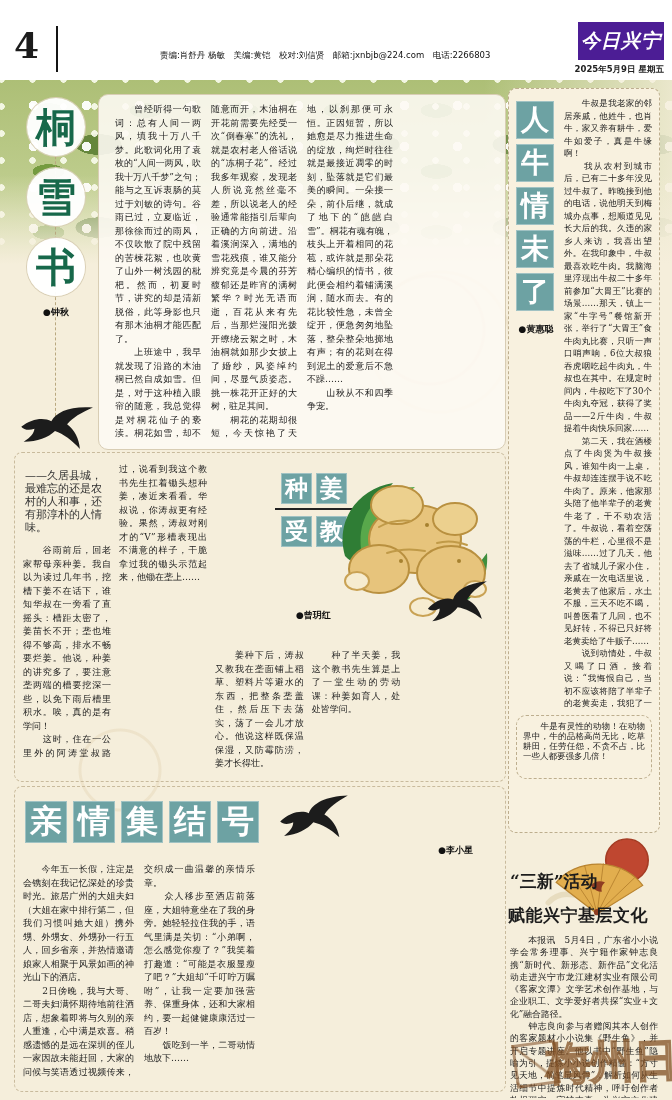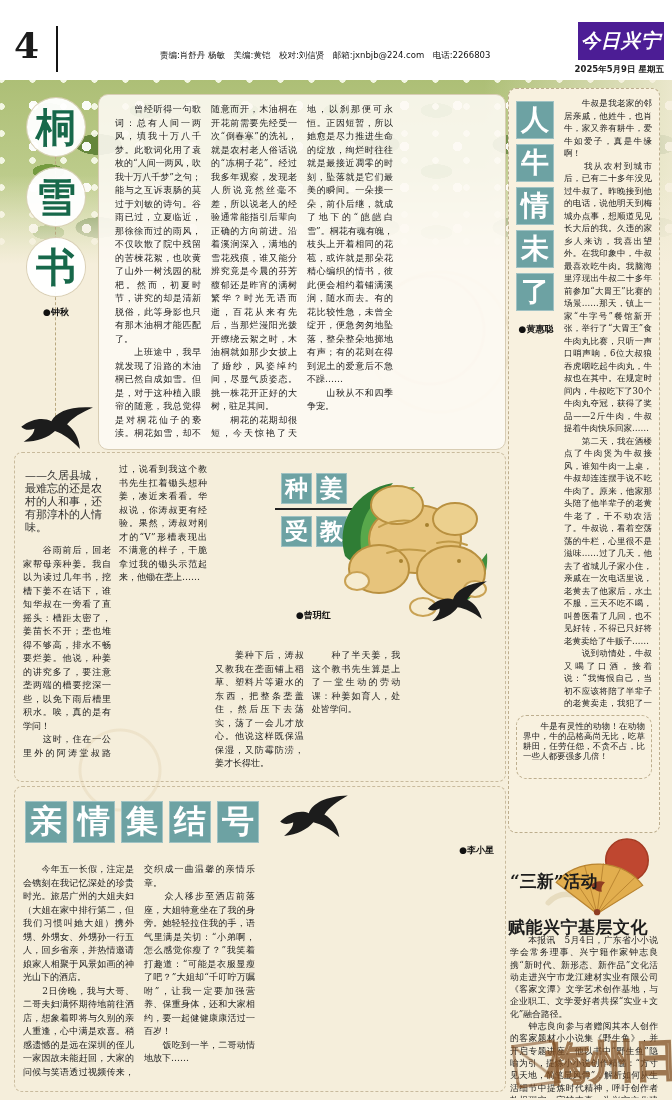--- a/index.html
+++ b/index.html
@@ -77,27 +77,27 @@
   .jiang-author{position:absolute;left:81px;top:146px;}
   .jiang-bottom{height:122px;margin-top:6px;column-count:3;column-gap:8px;column-fill:auto;overflow:hidden;}
   .jiang-swallow{position:absolute;left:208px;top:118px;width:70px;transform:rotate(-4deg);z-index:3;}
   
   .qin{position:absolute;left:14px;top:706px;width:492px;height:306px;border:1px dashed #c9bb9d;border-radius:8px;
        padding:8px;box-sizing:border-box;}
   .qin-header{position:relative;height:60px;}
   .qin-blocks{position:absolute;left:2px;top:6px;display:flex;gap:6px;}
   .qin-blocks .tblock{width:42px;height:42px;font-size:32px;}
   .qin-swallow{position:absolute;left:252px;top:-2px;width:78px;}
-  .qin-author{position:absolute;right:3px;bottom:-2px;text-align:center;}
+  .qin-author{position:absolute;right:24px;bottom:-2px;text-align:center;}
   .qin-body{margin-top:8px;height:216px;column-count:4;column-gap:10px;column-fill:auto;overflow:hidden;}
   
   .sanxin{position:absolute;left:508px;top:760px;width:152px;height:260px;}
   .fan-svg{position:absolute;right:0;top:-6px;width:118px;height:84px;}
   .sx-title1{position:absolute;left:2px;top:30px;font-size:17px;font-weight:900;font-family:"DejaVu Serif",serif;white-space:nowrap;}
-  .sx-title2{position:absolute;left:0px;top:76px;font-size:17px;font-weight:900;font-family:"DejaVu Serif",serif;
+  .sx-title2{position:absolute;left:0px;top:64px;font-size:17px;font-weight:900;font-family:"DejaVu Serif",serif;
              letter-spacing:0.5px;white-space:nowrap;}
   .sx-body{position:absolute;left:2px;top:94px;width:148px;height:164px;font-size:8.8px;line-height:12.3px;overflow:hidden;}
   
   .watermark{position:absolute;left:546px;top:952px;font-size:44px;font-weight:900;white-space:nowrap;z-index:9;
              font-family:"DejaVu Serif",serif;color:rgba(150,95,45,.12);
              -webkit-text-stroke:1.5px rgba(125,75,32,.7);transform:rotate(-2deg);pointer-events:none;}
   .wm-mark{position:absolute;left:514px;top:962px;width:38px;height:38px;z-index:9;
            border:3px solid rgba(125,75,32,.55);transform:rotate(-8deg);
            background:linear-gradient(45deg, transparent 47%, rgba(125,75,32,.5) 48% 52%, transparent 53%);}
 </style>

